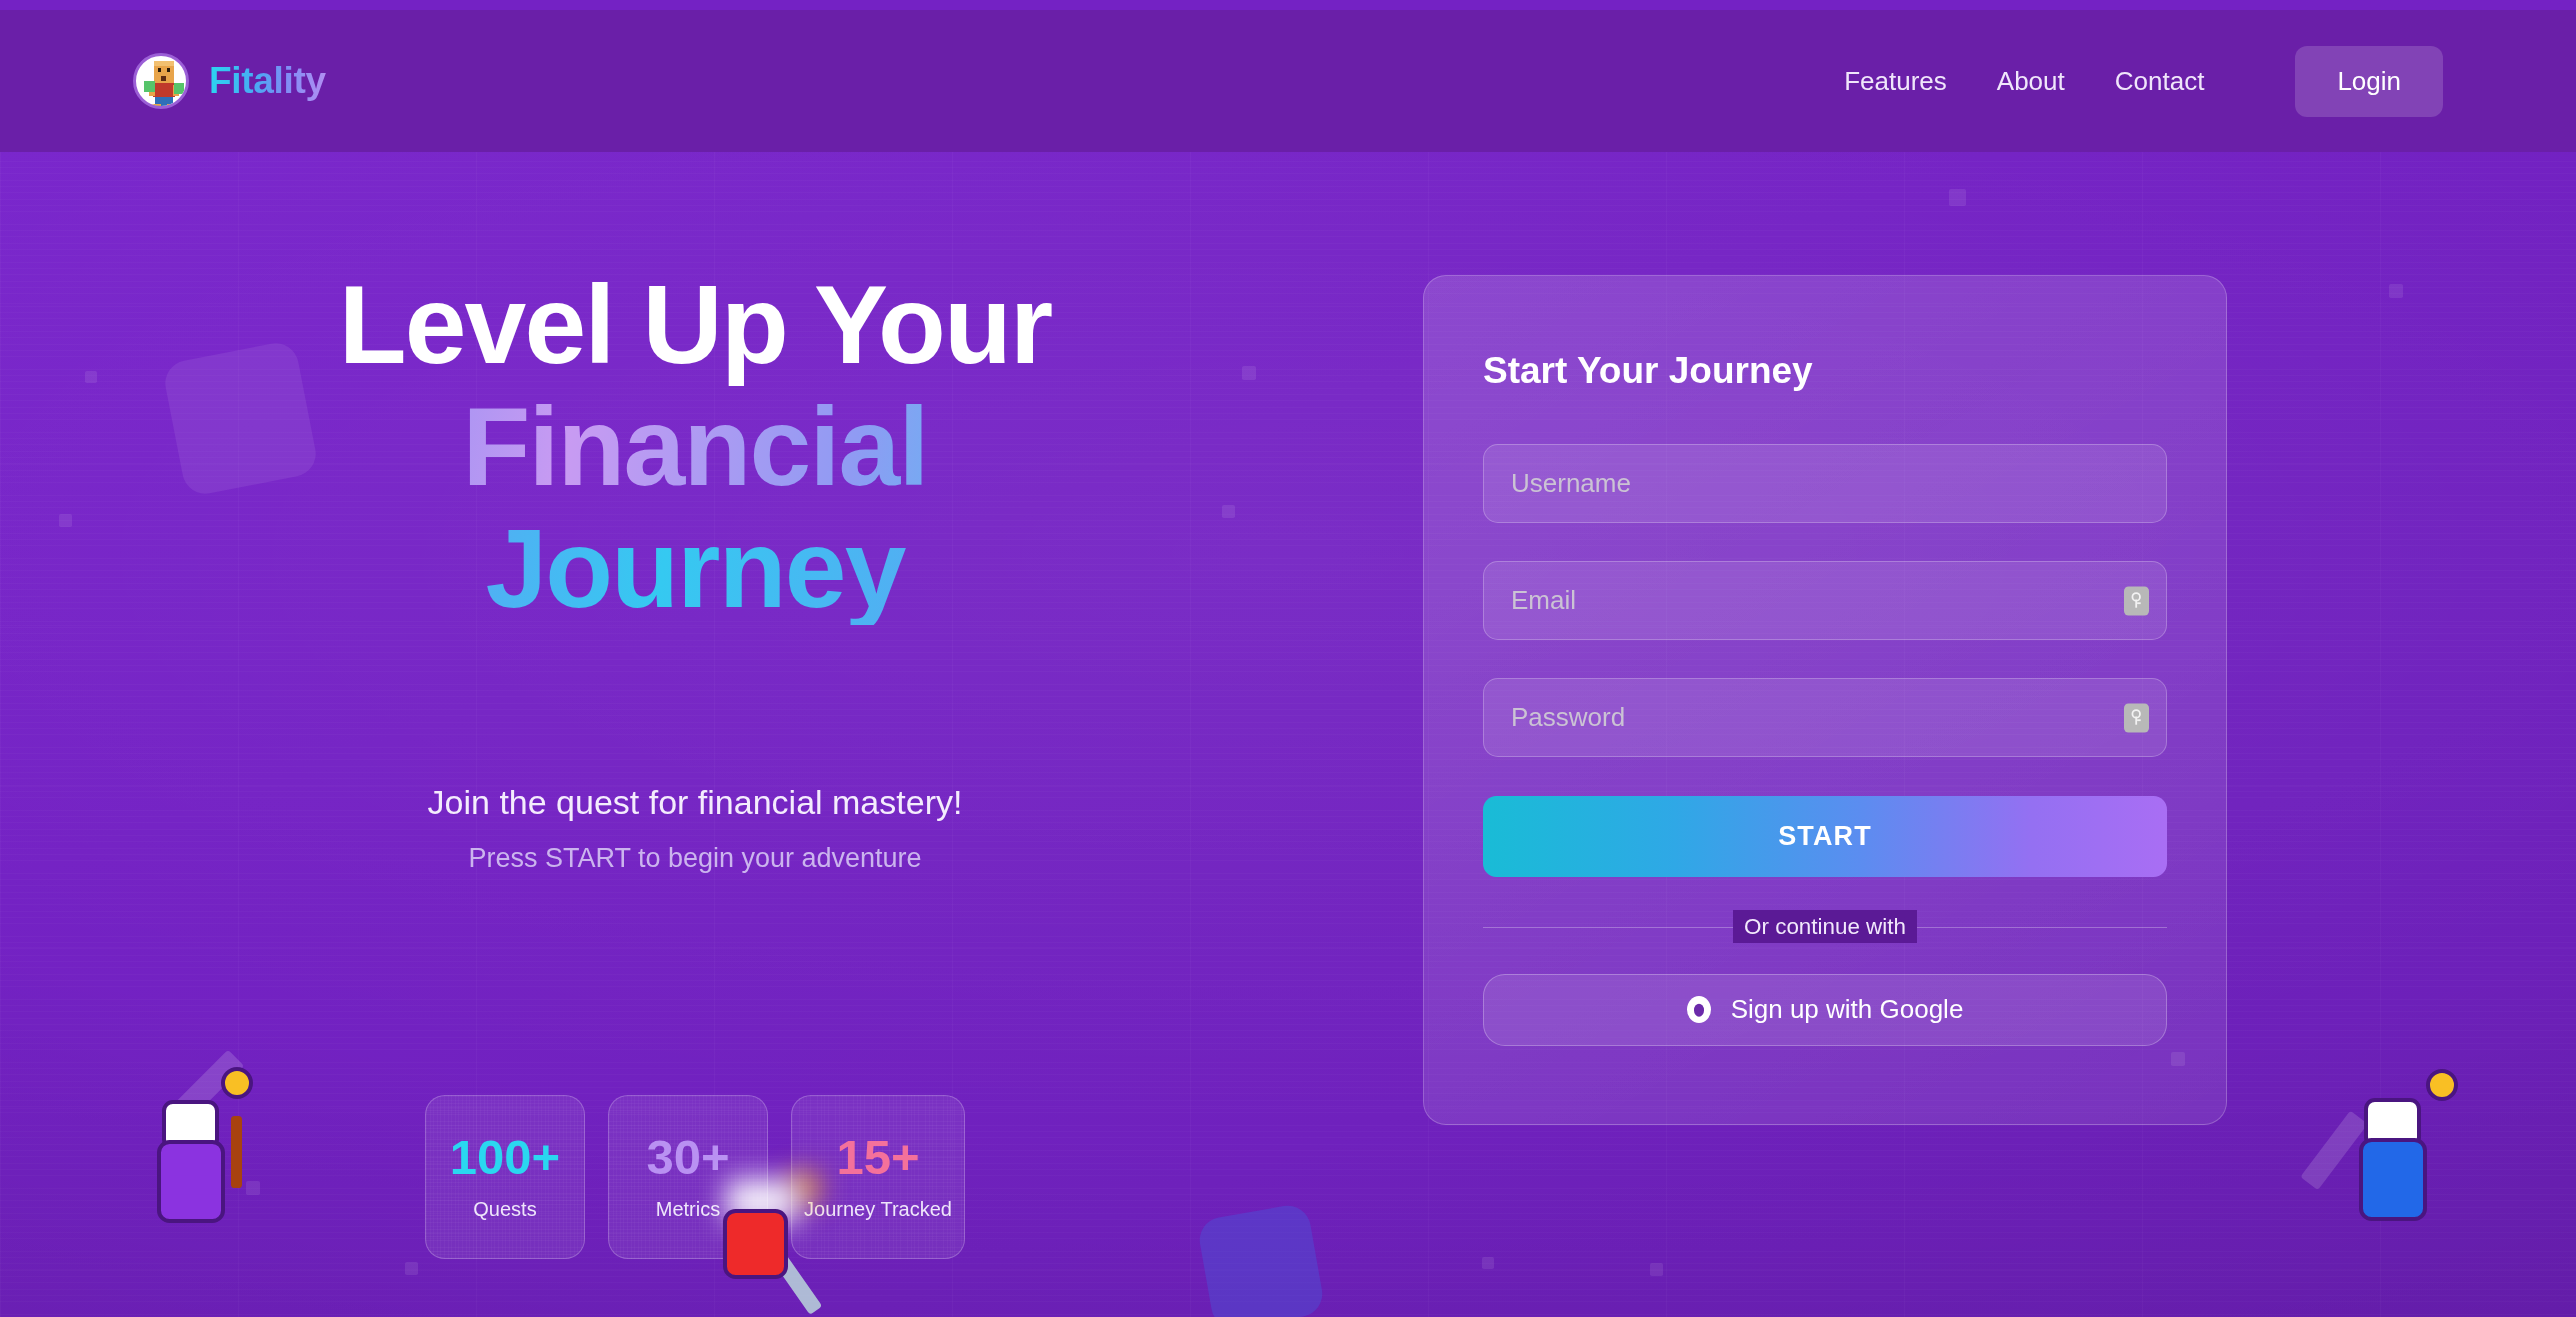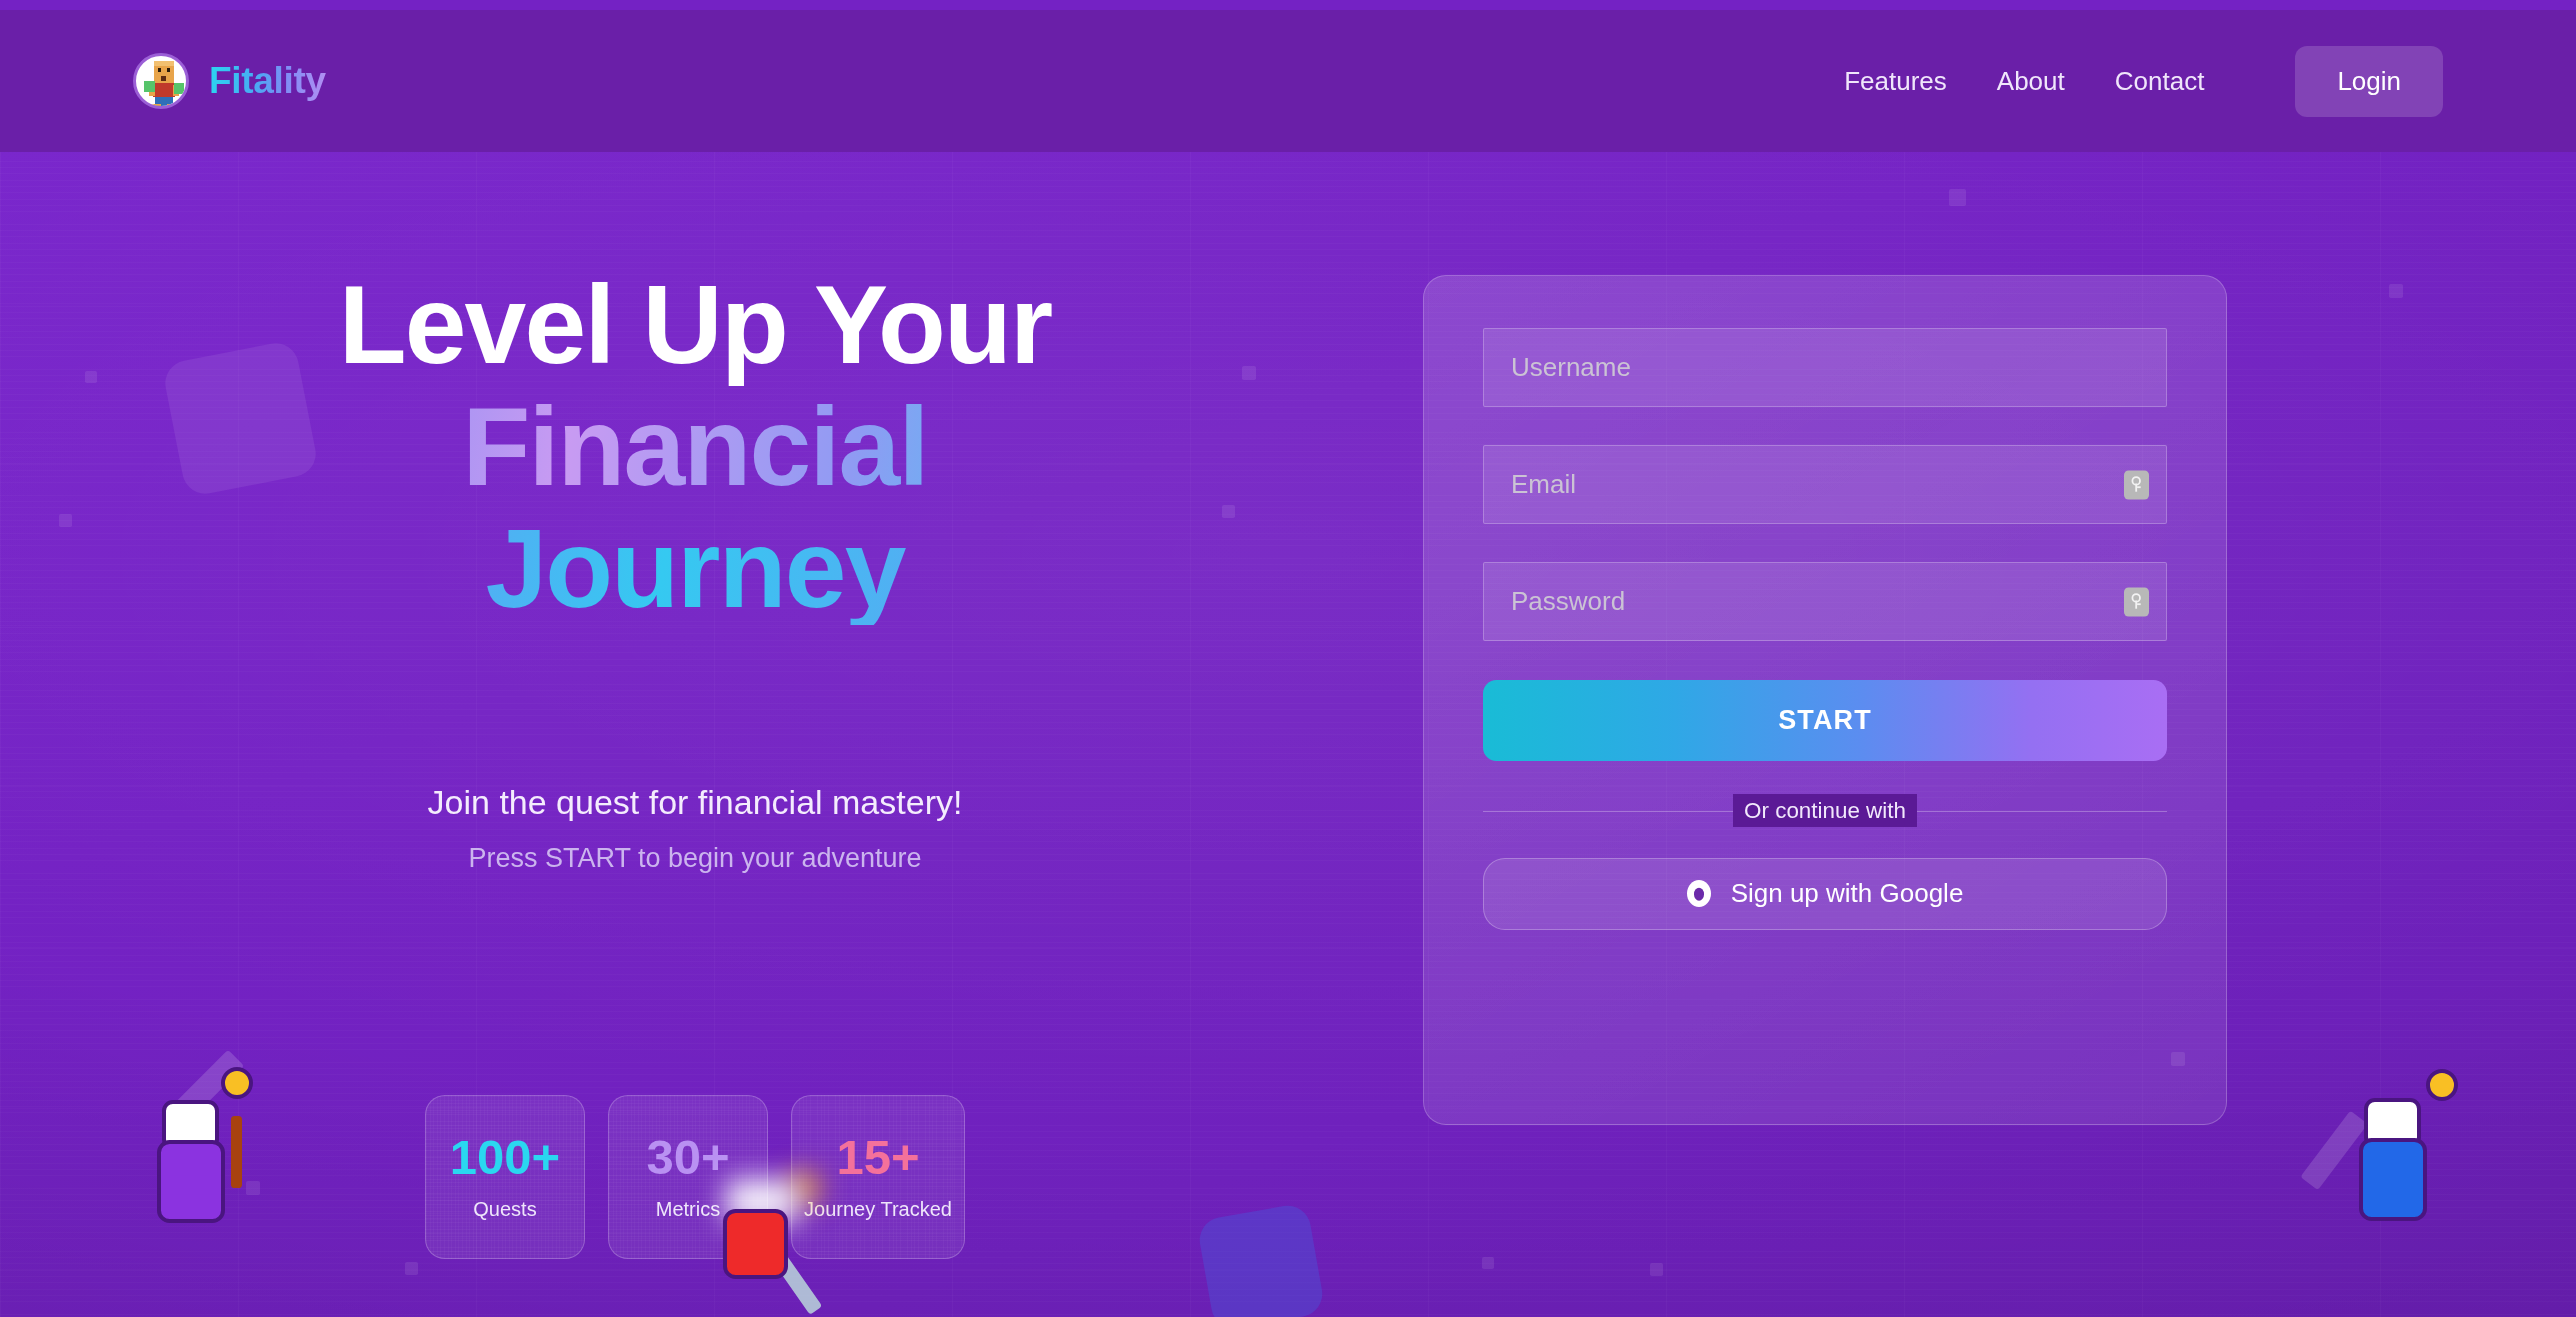--- a/index.html
+++ b/index.html
@@ -151,21 +151,21 @@
   }
   .field{
     position:relative;
     margin-top:38px;
   }
   .field.first{ margin-top:52px; }
   .input{
     width:100%; height:79px;
     background:rgba(255,255,255,0.10);
     border:1.3px solid rgba(255,255,255,0.24);
-    border-radius:2px;
+    border-radius:15px;
     color:#ffffff; font-size:26px;
     padding:0 27px;
     font-family:"Liberation Sans", sans-serif;
     outline:none;
   }
   .input::placeholder{ color:#cbc3d4; opacity:1; }
   .pw-icon{
     position:absolute; right:18px; top:50%; transform:translateY(-50%);
     width:25px; height:29px; border-radius:4.5px;
     background:#b8b8b8;
@@ -311,20 +311,21 @@
         <div class="stat-label">Metrics</div>
       </div>
       <div class="stat-card wide">
         <div class="stat-value" style="color:#f4719b;">15+</div>
         <div class="stat-label">Journey Tracked</div>
       </div>
     </div>
   </div>
 
   <div class="signup-card">
+    <div class="card-title">Start Your Journey</div>
 
     <div class="field first">
       <input class="input" type="text" placeholder="Username" style="">
     </div>
 
     <div class="field">
       <input class="input" type="text" placeholder="Email" style="">
       <span class="pw-icon">
         <svg width="14.4" height="18" viewBox="0 0 16 20">
           <circle cx="8" cy="6" r="4.2" fill="none" stroke="#f2f2f2" stroke-width="2"></circle>

